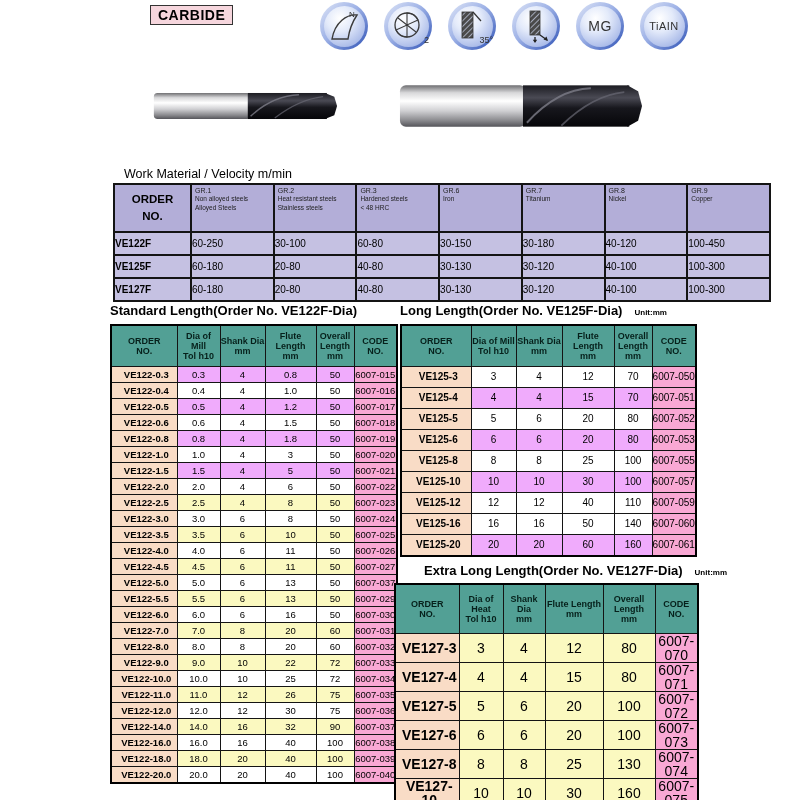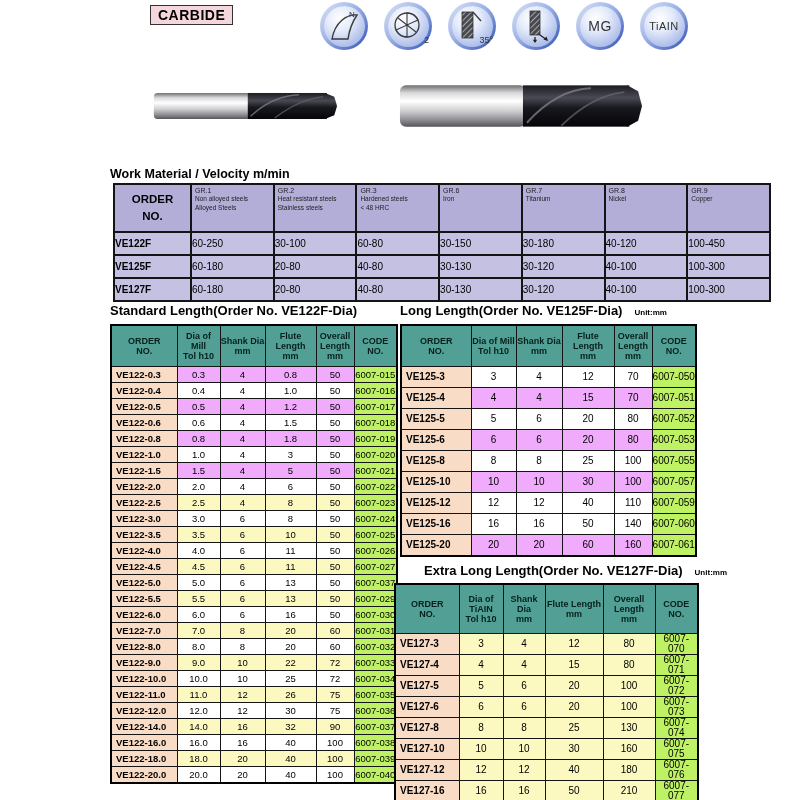--- a/index.html
+++ b/index.html
@@ -21,21 +21,21 @@
   .ic .sub{position:absolute;right:3px;bottom:5px;font-size:9px;color:#333;}
   .ic .txt{font-size:14px;color:#333;letter-spacing:.5px;}
   .ic .txt.small{font-size:11px;}
 
   
   .tool{position:absolute;}
   .tool-short{left:152px;top:88px;width:186px;height:36px;}
   .tool-long{left:398px;top:79px;width:246px;height:54px;}
 
   
-  .wm-title{position:absolute;left:110px;top:167px;font-size:12.5px;font-weight:bold;}
+  .wm-title{position:absolute;left:124px;top:167px;font-size:12.5px;font-weight:normal;}
   .wm-wrap{position:absolute;left:113px;top:183px;}
   table.wm{border-collapse:collapse;table-layout:fixed;border:2px solid #000;width:658px;}
   .wm th,.wm td{border:2px solid #141414;}
   .wm th{background:#b3aed8;text-align:left;vertical-align:top;padding:2px 3px;height:42px;font-weight:normal;}
   .wm th.order{text-align:center;vertical-align:middle;font-size:11.5px;font-weight:bold;
                white-space:pre-line;line-height:1.5;}
   .wm .gr{font-size:7px;line-height:1.2;color:#1d1d1d;}
   .wm .grd{font-size:6.5px;line-height:1.25;color:#1d1d1d;}
   .wm td{background:#c5c1e2;font-size:10px;height:21px;padding:0;}
   .wm td.wo{font-weight:bold;}
@@ -48,23 +48,23 @@
            line-height:1.12;border:1.5px solid #141414;padding:1px 0;vertical-align:middle;text-align:center;}
   .spec td{border:1.5px solid #141414;padding:0;text-align:center;line-height:1;}
   .std{left:110px;top:324px;width:286px;}
   .std th{height:38px;}
   .std td{height:15px;font-size:9.5px;}
   .long{left:400px;top:324px;width:292px;}
   .long th{height:38px;}
   .long td{height:20px;font-size:10px;}
   .xl{left:394px;top:583px;width:303px;}
   .xl th{height:46px;}
-  .xl td{height:17px;font-size:10px;}
-  .spec td.oc{background:#f9dcc6;font-weight:bold;text-align:left;padding-left:4px;}
-  .spec td.cc{background:#bef264;margin-left:20px;}
+  .xl td{height:17px;font-size:14px;}
+  .spec td.oc{background:#f9dcc6;font-weight:bold;text-align:center;padding-left:4px;}
+  .spec td.cc{background:#f9a8d4;margin-left:20px;}
   .spec td.t{background:#f0abfc;}
   .spec td.w{background:#ffffff;}
   .spec td.y{background:#fbf9c0;}
 </style>
 </head>
 <body>
 
 <div class="page">
 
   <div class="carbide">CARBIDE</div>
@@ -621,21 +621,21 @@
         <col style="width:42px">
         <col style="width:58px">
         <col style="width:52px">
         <col style="width:43px">
       </colgroup>
     <thead>
         <tr>
           <th>ORDER
 NO.</th>
           <th>Dia of
-TiAIN
+Heat
 Tol h10</th>
           <th>Shank
 Dia
 mm</th>
           <th>Flute Length
 mm</th>
           <th>Overall
 Length
 mm</th>
           <th>CODE

